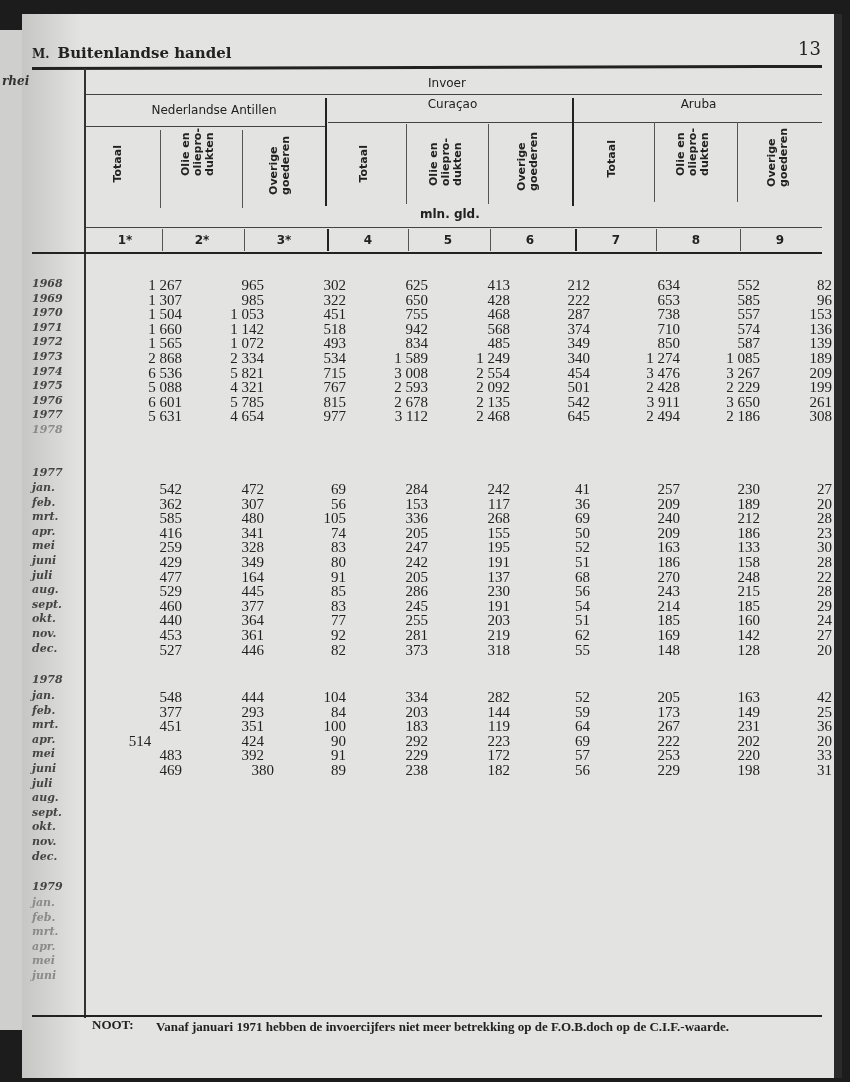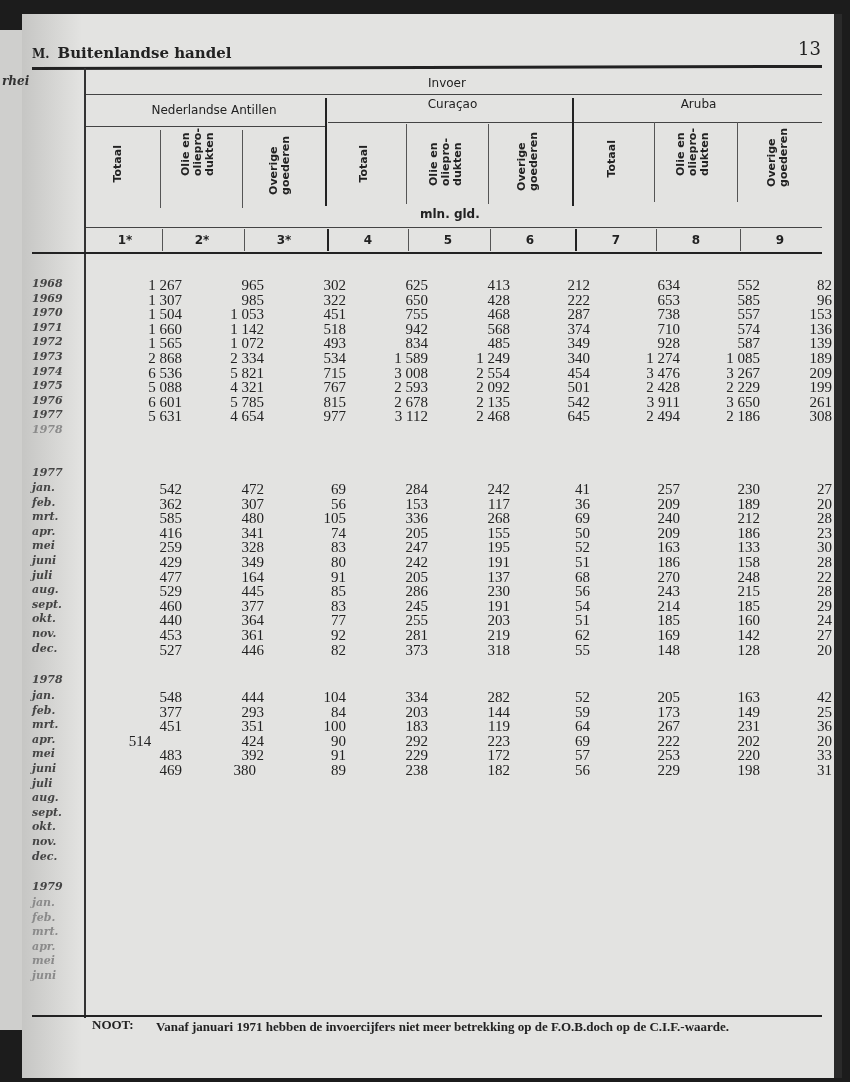--- a/index.html
+++ b/index.html
@@ -155,21 +155,21 @@
       <span class="v" style="left: 762px;">136</span>
     </div>
     <div class="row" style="top: 335.4px;">
       <span class="lbl">1972</span>
       <span class="v" style="left: 112px;">1 565</span>
       <span class="v" style="left: 194px;">1 072</span>
       <span class="v" style="left: 276px;">493</span>
       <span class="v" style="left: 358px;">834</span>
       <span class="v" style="left: 440px;">485</span>
       <span class="v" style="left: 520px;">349</span>
-      <span class="v" style="left: 610px;">928</span>
+      <span class="v" style="left: 610px;">850</span>
       <span class="v" style="left: 690px;">587</span>
       <span class="v" style="left: 762px;">139</span>
     </div>
     <div class="row" style="top: 350px;">
       <span class="lbl">1973</span>
       <span class="v" style="left: 112px;">2 868</span>
       <span class="v" style="left: 194px;">2 334</span>
       <span class="v" style="left: 276px;">534</span>
       <span class="v" style="left: 358px;">1 589</span>
       <span class="v" style="left: 440px;">1 249</span>
@@ -444,21 +444,21 @@
       <span class="v" style="left: 358px;">229</span>
       <span class="v" style="left: 440px;">172</span>
       <span class="v" style="left: 520px;">57</span>
       <span class="v" style="left: 610px;">253</span>
       <span class="v" style="left: 690px;">220</span>
       <span class="v" style="left: 762px;">33</span>
     </div>
     <div class="row" style="top: 762px;">
       <span class="lbl">juni</span>
       <span class="v" style="left: 112px;">469</span>
-      <span class="v" style="left: 186px;">380</span>
+      <span class="v" style="left: 204px;">380</span>
       <span class="v" style="left: 276px;">89</span>
       <span class="v" style="left: 358px;">238</span>
       <span class="v" style="left: 440px;">182</span>
       <span class="v" style="left: 520px;">56</span>
       <span class="v" style="left: 610px;">229</span>
       <span class="v" style="left: 690px;">198</span>
       <span class="v" style="left: 762px;">31</span>
     </div>
     <div class="row" style="top: 776.6px;">
       <span class="lbl">juli</span>

